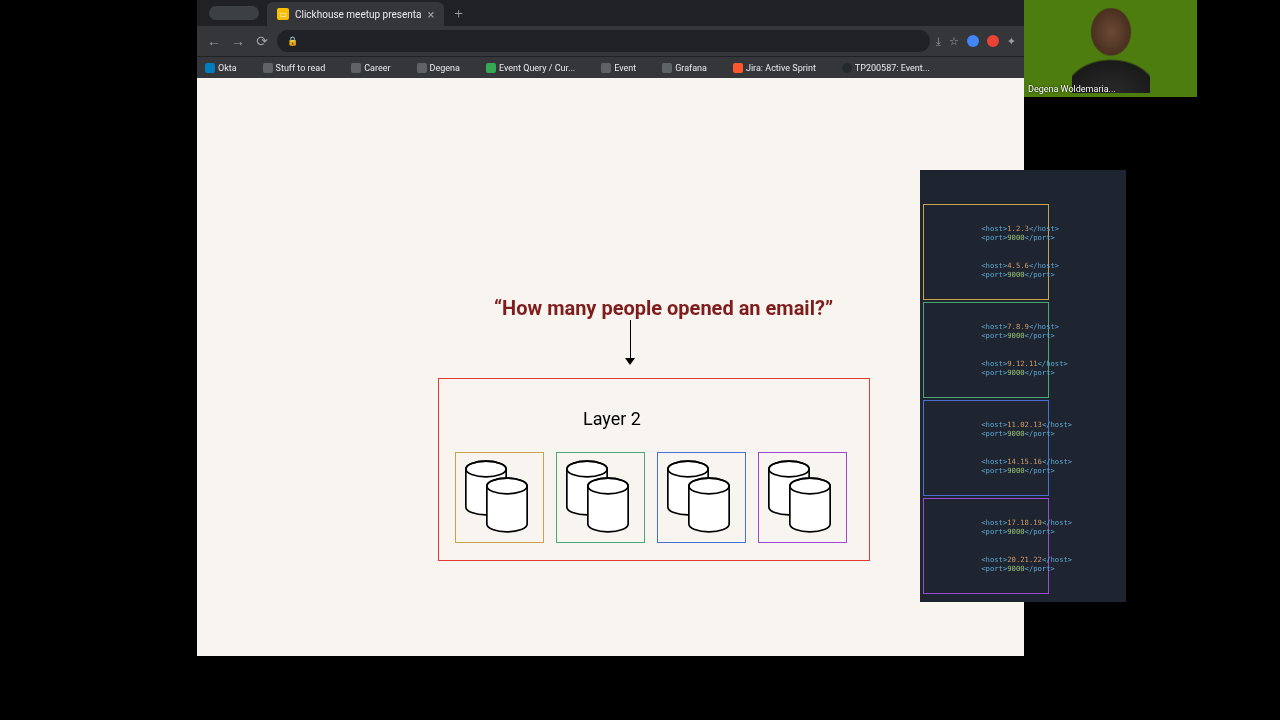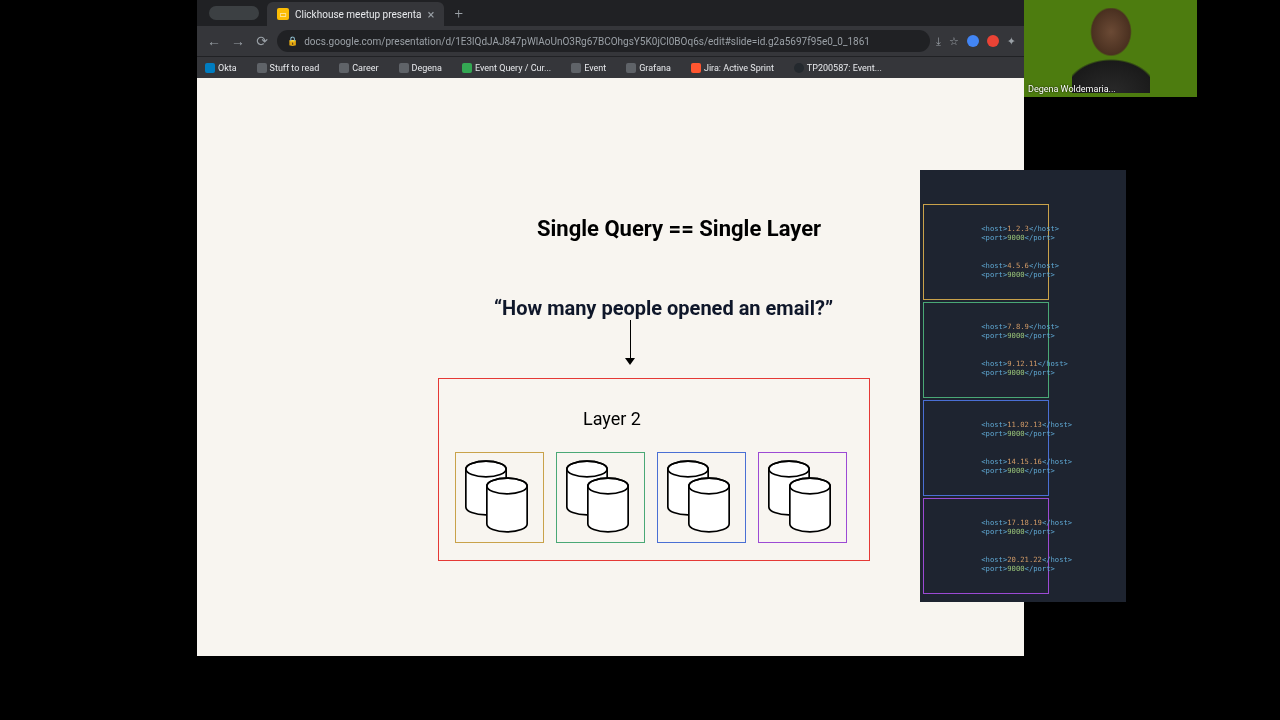--- a/index.html
+++ b/index.html
@@ -10,27 +10,27 @@
 .tab{height:24px;background:#35363a;display:flex;align-items:center;padding:0 10px;gap:6px;border-radius:6px 6px 0 0;font-size:10px;color:#e8eaed;margin-top:2px}
 .tab-icon{width:12px;height:12px;background:#fbbc04;border-radius:2px;display:flex;align-items:center;justify-content:center;font-size:8px;color:#fff}
 .tab-close{color:#9aa0a6;font-size:13px;cursor:pointer}
 .new-tab{color:#9aa0a6;padding:0 10px;font-size:15px;font-weight:300}
 .addr-bar{height:30px;background:#35363a;display:flex;align-items:center;padding:0 8px;gap:6px}
 .nav-btn{color:#9aa0a6;width:18px;text-align:center;font-size:14px}
 .addr-input{flex:1;height:22px;background:#202124;border-radius:11px;display:flex;align-items:center;padding:0 10px;gap:6px;font-size:10px;color:#9aa0a6}
 .lock{font-size:9px}
 .addr-icons{display:flex;gap:8px;align-items:center;font-size:11px;color:#9aa0a6}
 .ext-dot{width:12px;height:12px;border-radius:50%}
-.bookmarks{height:22px;background:#35363a;display:flex;align-items:center;padding:0 8px;gap:20px;font-size:9px;color:#e8eaed;border-top:1px solid #202124}
+.bookmarks{height:22px;background:#35363a;display:flex;align-items:center;padding:0 8px;gap:26px;font-size:9px;color:#e8eaed;border-top:1px solid #202124}
 .bm{display:flex;align-items:center;gap:3px;cursor:pointer}
 .bm-icon{width:10px;height:10px;border-radius:2px;display:inline-block}
 .content{flex:1;background:#000;display:flex;align-items:flex-start;justify-content:center;padding-top:0}
 .slide{width:100%;height:578px;background:#f8f5f0;position:relative;margin-top:0}
 .title{position:absolute;left:340px;top:138px;font-size:22px;font-weight:700;color:#000}
-.question{position:absolute;left:297px;top:218px;font-size:20px;font-weight:700;color:#0f172a}
+.question{position:absolute;left:297px;top:218px;font-size:20px;font-weight:700;color:#7f1d1d}
 .arrow-wrap{position:absolute;left:430px;top:242px;width:8px;height:48px}
 .arrow-line{position:absolute;left:3px;top:0;width:1px;height:40px;background:#000}
 .arrow-head{position:absolute;left:-2px;top:38px;width:0;height:0;border-left:5px solid transparent;border-right:5px solid transparent;border-top:7px solid #000}
 .layer-box{position:absolute;left:241px;top:300px;width:432px;height:183px;border:1.5px solid #e53935}
 .layer-title{position:absolute;left:386px;top:330px;font-size:18px;font-weight:400;color:#000}
 .shards{position:absolute;left:258px;top:374px;display:flex;gap:12px}
 .shard{width:89px;height:91px;border:1.5px solid;position:relative}
 .s1{border-color:#c9a24a}
 .s2{border-color:#4aa876}
 .s3{border-color:#4a6fd4}
@@ -67,21 +67,20 @@
       <span class="tab-close">×</span>
     </div>
     <div class="new-tab">+</div>
   </div>
   <div class="addr-bar">
     <div class="nav-btn">←</div>
     <div class="nav-btn">→</div>
     <div class="nav-btn">⟳</div>
     <div class="addr-input">
       <span class="lock">🔒</span>
-      <span>docs.google.com/presentation/d/1E3lQdJAJ847pWlAoUnO3Rg67BCOhgsY5K0jCl0BOq6s/edit#slide=id.g2a5697f95e0_0_1861</span>
     </div>
     <div class="addr-icons">
       <span>⤓</span>
       <span>☆</span>
       <span class="ext-dot" style="background:#4285f4"></span>
       <span class="ext-dot" style="background:#ea4335"></span>
       <span>✦</span>
     </div>
   </div>
   <div class="bookmarks">
@@ -117,21 +116,20 @@
         <span class="bm-icon" style="background:#ff5630"></span>
         <span>Jira: Active Sprint</span>
       </div>
     <div class="bm">
         <span class="bm-icon" style="background:#24292e;border-radius:50%"></span>
         <span>TP200587: Event...</span>
       </div>
   </div>
   <div class="content">
     <div class="slide">
-      <div class="title">Single Query == Single Layer</div>
       <div class="question">“How many people opened an email?”</div>
       <div class="arrow-wrap">
         <div class="arrow-line"></div>
           <div class="arrow-head"></div>
       </div>
       <div class="layer-box"></div>
       <div class="layer-title">Layer 2</div>
       <div class="shards">
         <div class="shard s1">
             <div class="cyl cyl1"><svg viewBox="0 0 40 50">

